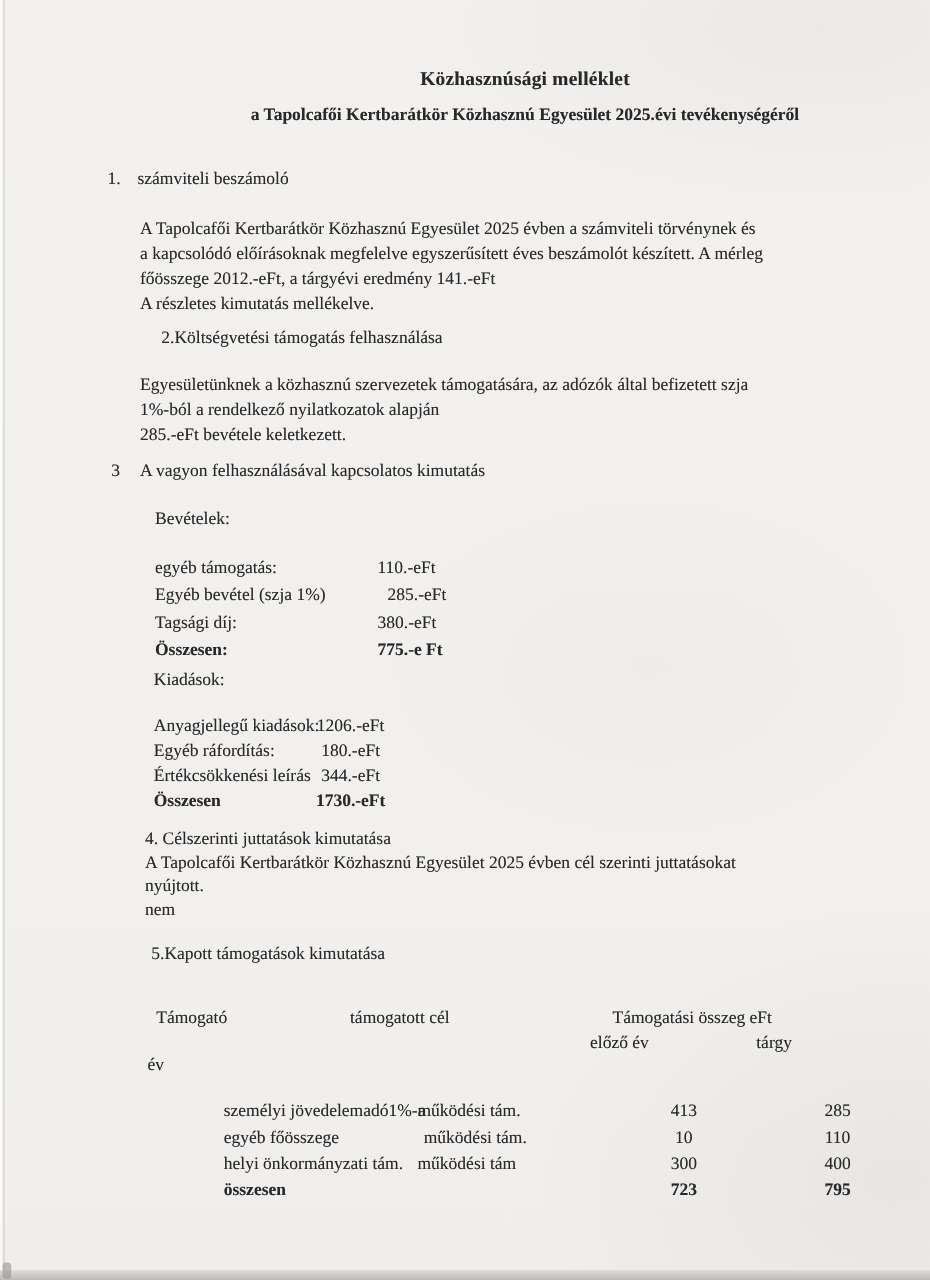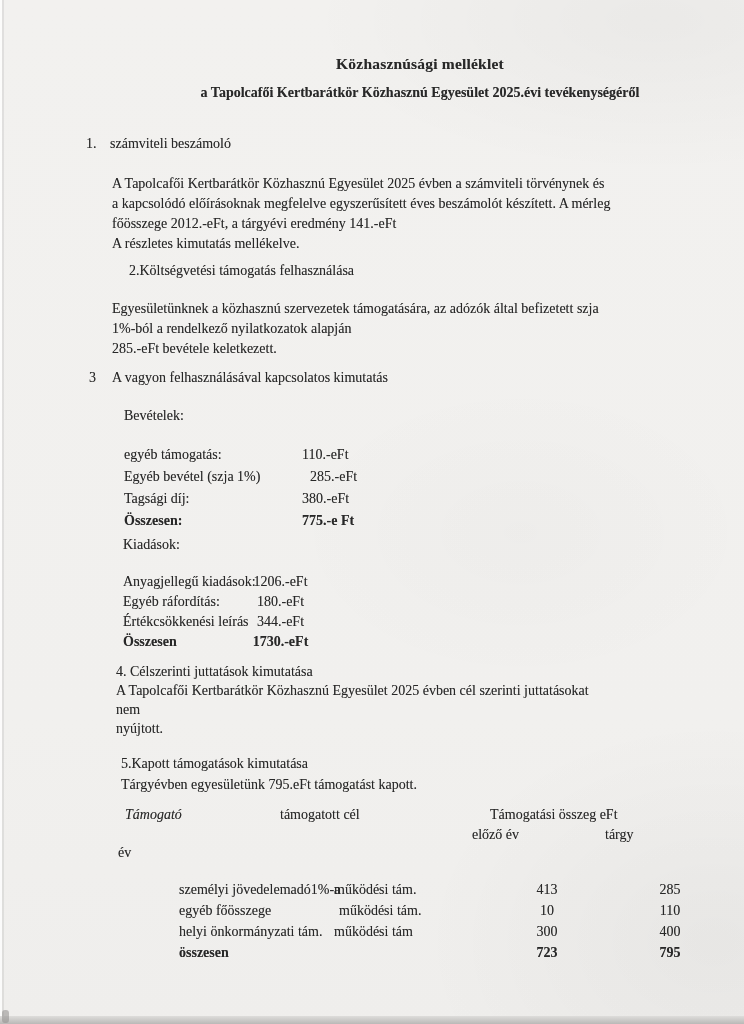--- a/index.html
+++ b/index.html
@@ -36,21 +36,21 @@
   .rev-rows .frow:nth-child(2) .val { padding-left:8px; }
   .exp-head { top:537px; left:123px; }
   .exp-rows { top:572px; left:123px; line-height:20px; }
   .exp-rows .lbl { display:inline-block; width:129px; }
   .exp-rows .val { display:inline-block; width:57px; text-align:center; }
   .frow.total { font-weight:bold; }
 
   .sec4 { top:662px; left:116px; line-height:19px; }
   .sec5 { top:753px; left:121px; line-height:21px; }
 
-  .th-supporter { top:807px; left:125px;font-style:italic; }
+  .th-supporter { top:807px; left:125px; }
   .th-purpose   { top:807px; left:280px; }
   .th-amount    { top:807px; left:490px; }
   .th-prev      { top:827px; left:472px; }
   .th-curr      { top:827px; left:605px; }
   .th-wrap      { top:845px; left:118px; }
 
   .sup-rows { top:882px; left:17px; width:744px;margin-left:40px; }
   .sup-row { position:relative; height:21px; }
   .sup-row span { position:absolute; white-space:nowrap; }
   .c-supporter { left:122px; }
@@ -128,27 +128,26 @@
       <span class="lbl">Értékcsökkenési leírás</span><span class="val">344.-eFt</span>
     </div>
     <div class="frow total">
       <span class="lbl">Összesen</span><span class="val">1730.-eFt</span>
     </div>
   </div>
 
   <div class="abs sec4">
     <div>4. Célszerinti juttatások kimutatása</div>
     <div>A Tapolcafői Kertbarátkör Közhasznú Egyesület 2025 évben cél szerinti juttatásokat</div>
+    <div>nyújtott.</div>
     <div>nem</div>
-    <div>nyújtott.</div>
   </div>
 
   <div class="abs sec5">
     <div>5.Kapott támogatások kimutatása</div>
-    <div>Tárgyévben egyesületünk 795.eFt támogatást kapott.</div>
   </div>
 
   <div class="abs th-supporter">Támogató</div>
   <div class="abs th-purpose">támogatott cél</div>
   <div class="abs th-amount">Támogatási összeg eFt</div>
   <div class="abs th-prev">előző év</div>
   <div class="abs th-curr">tárgy</div>
   <div class="abs th-wrap">év</div>
 
   <div class="abs sup-rows">

